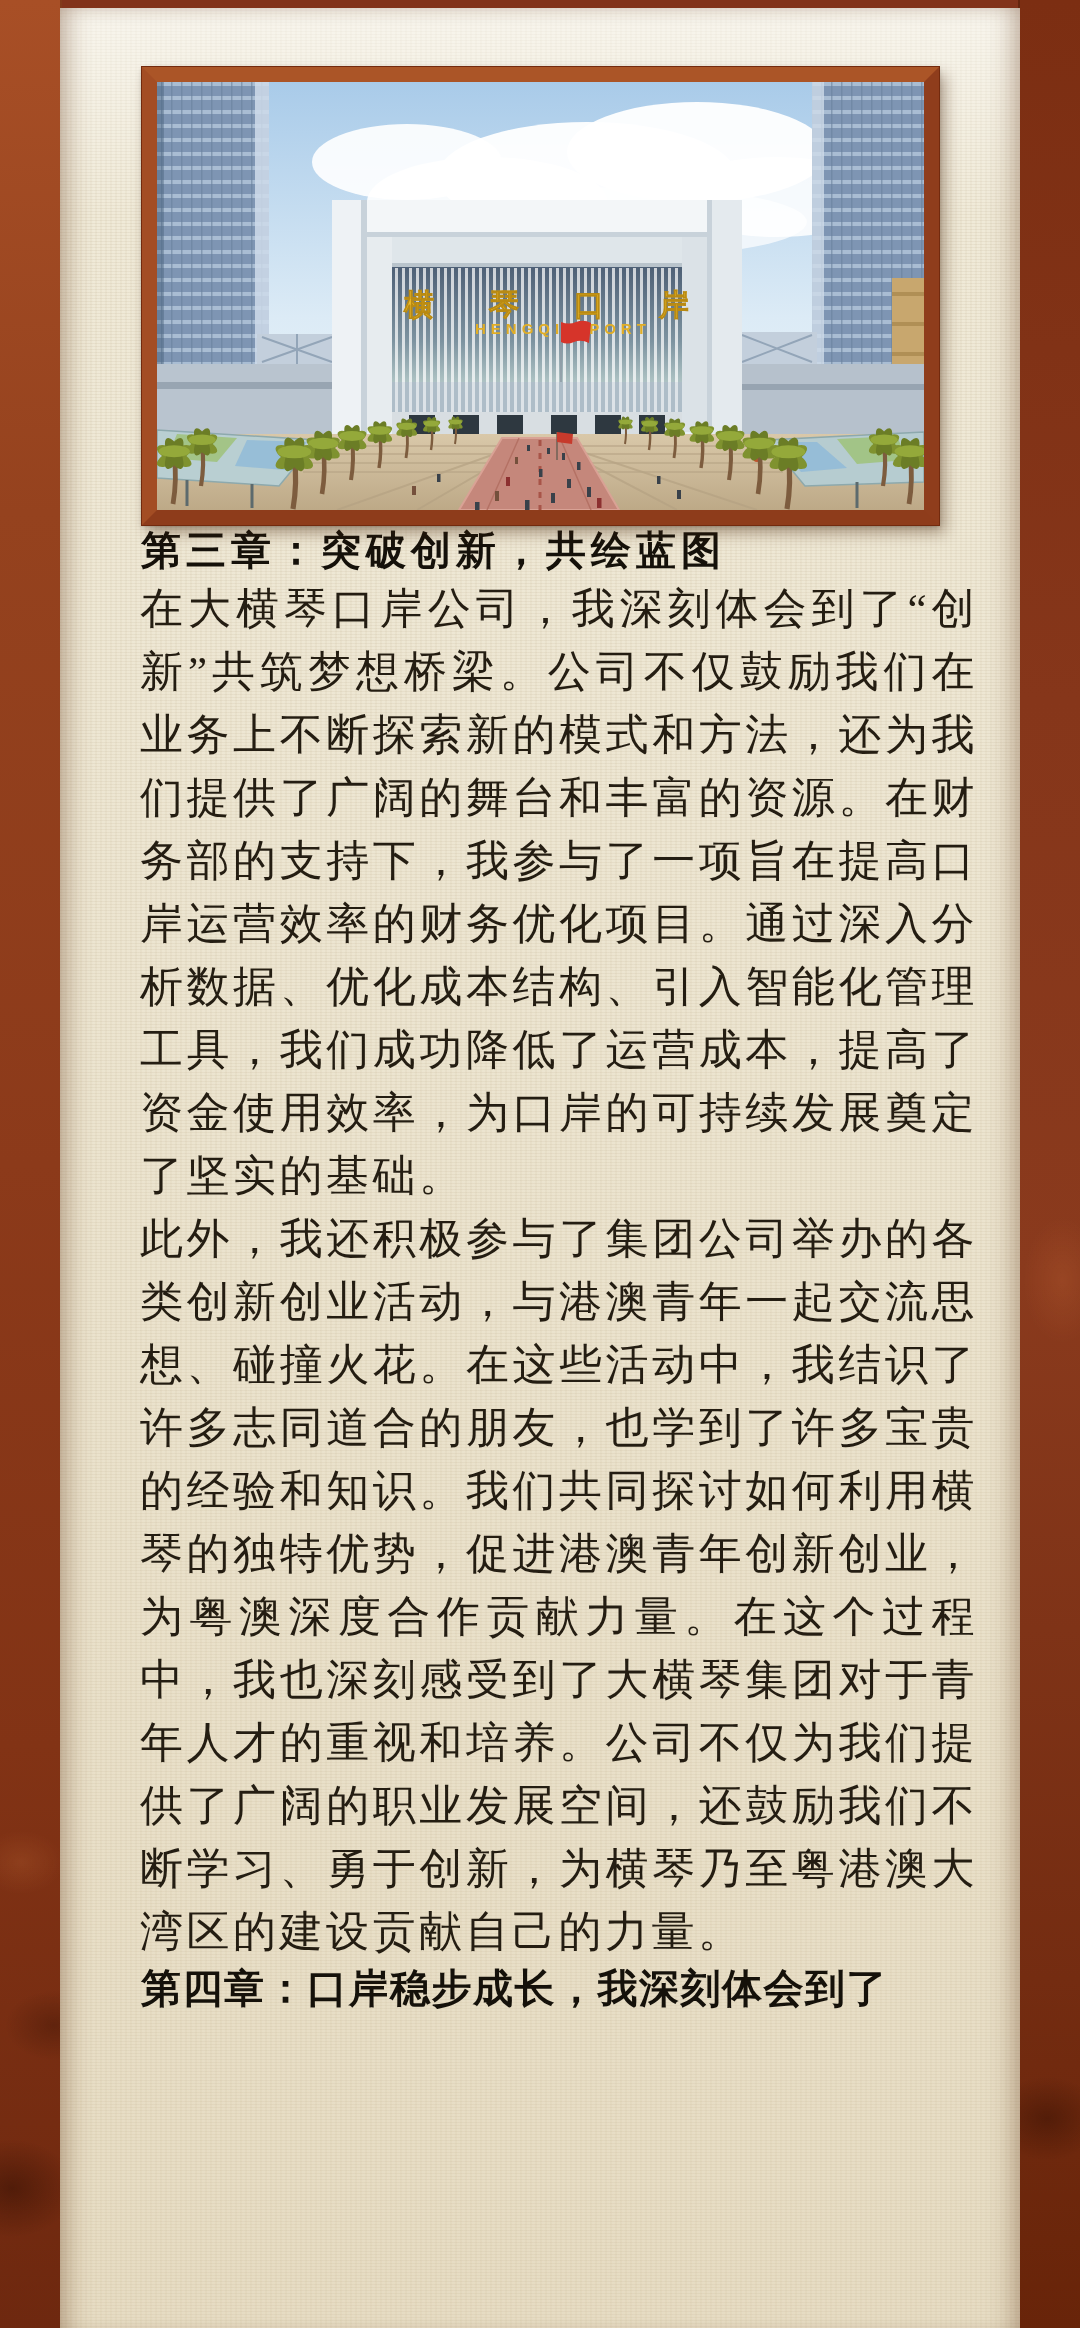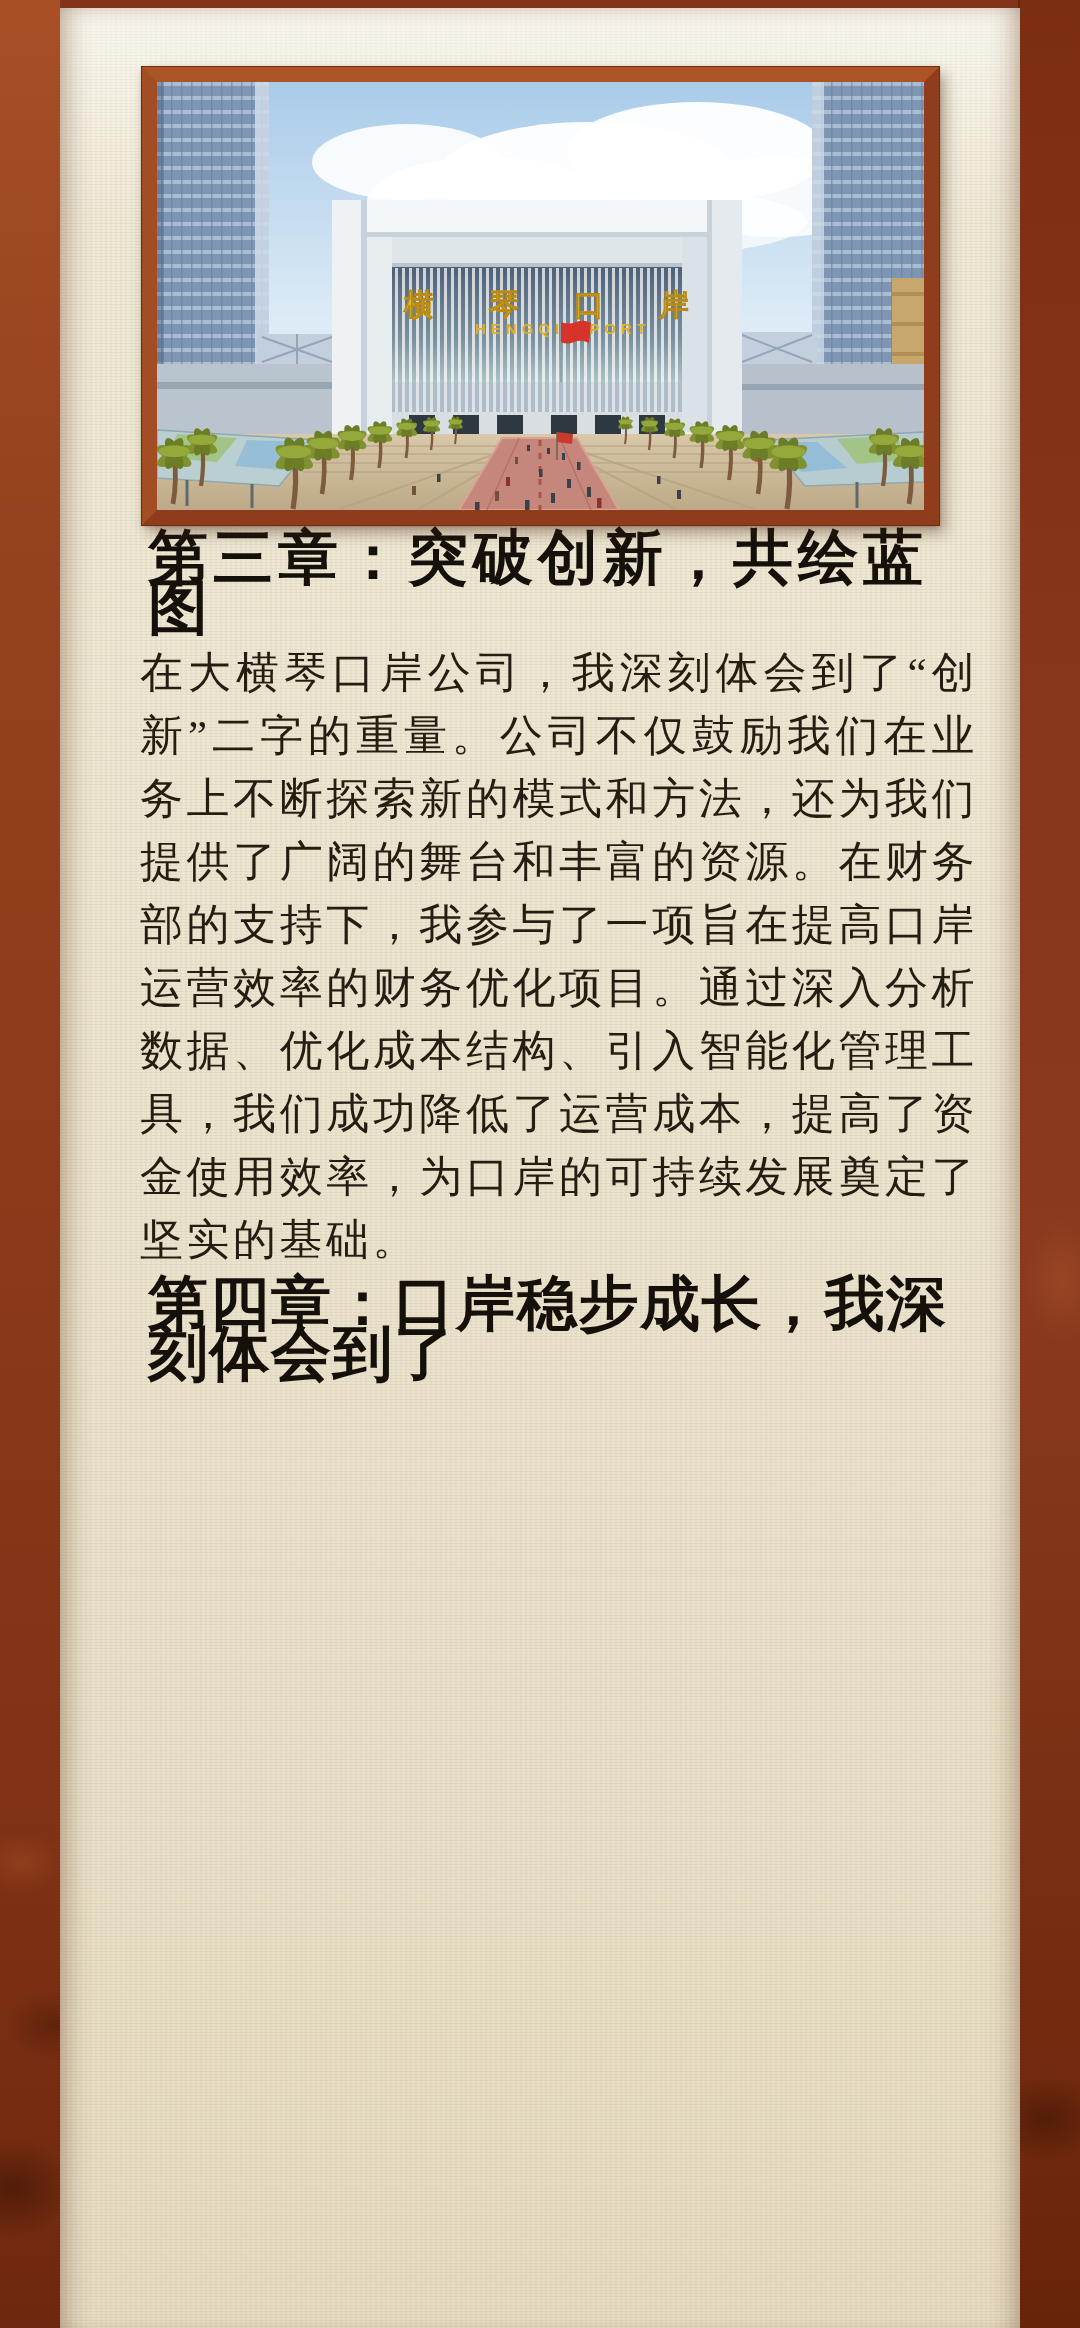--- a/index.html
+++ b/index.html
@@ -51,21 +51,21 @@
     outline:1px solid #722a0e;
     background:#dfe8ef;
     box-shadow:6px 8px 14px rgba(70,35,10,0.40), 0 2px 5px rgba(0,0,0,0.20);
     position:relative;
   }
   .photo-frame svg{display:block;}
   
   .article{padding:0 42px 0 80px;color:#221b11;}
   h2.chapter{
     font-weight:bold;color:#15110a;
-    font-size:60px;line-height:50px;margin:8px;
+    font-size:40px;line-height:50px;margin:1px;
   }
   .chapter-3{margin-top:138px;letter-spacing:5px;}
   .chapter-4{margin-top:99px;letter-spacing:1.5px;}
   p.body-par{
     margin:0;font-size:43px;line-height:63px;letter-spacing:3.5px;
     text-align:justify;color:#241d12;
   }
   .par-1{margin-top:53px;}
   .par-2{margin-top:50px;}
 </style>
@@ -271,19 +271,20 @@
           <rect x="500" y="394" width="3.5" height="8"></rect>
         <rect x="255" y="404" width="4" height="9" fill="#75503c"></rect>
           <rect x="520" y="408" width="4" height="9"></rect>
       </g>
     </svg>
   </div>
 
   <div class="article">
     <h2 class="chapter chapter-3">第三章：突破创新，共绘蓝图</h2>
 
-    <p class="body-par par-1">在大横琴口岸公司，我深刻体会到了“创新”二字的重量。公司不仅鼓励我们在业务上不断探索新的模式和方法，还为我们提供了广阔的舞台和丰富的资源。在财务部的支持下，我参与了一项旨在提高口岸运营效率的财务优化项目。通过深入分析数据、优化成本结构、引入智能化管理工具，我们成功降低了运营成本，提高了资金使用效率，为口岸的可持续发展奠定了坚实的基础。</p>
-
+    <p class="body-par par-1">在大横琴口岸公司，我深刻体会到了“创新”共筑梦想桥梁。公司不仅鼓励我们在业务上不断探索新的模式和方法，还为我们提供了广阔的舞台和丰富的资源。在财务部的支持下，我参与了一项旨在提高口岸运营效率的财务优化项目。通过深入分析数据、优化成本结构、引入智能化管理工具，我们成功降低了运营成本，提高了资金使用效率，为口岸的可持续发展奠定了坚实的基础。</p>
+
+    <p class="body-par par-2">此外，我还积极参与了集团公司举办的各类创新创业活动，与港澳青年一起交流思想、碰撞火花。在这些活动中，我结识了许多志同道合的朋友，也学到了许多宝贵的经验和知识。我们共同探讨如何利用横琴的独特优势，促进港澳青年创新创业，为粤澳深度合作贡献力量。在这个过程中，我也深刻感受到了大横琴集团对于青年人才的重视和培养。公司不仅为我们提供了广阔的职业发展空间，还鼓励我们不断学习、勇于创新，为横琴乃至粤港澳大湾区的建设贡献自己的力量。</p>
 
     <h2 class="chapter chapter-4">第四章：口岸稳步成长，我深刻体会到了</h2>
   </div>
 
 </div>
 
 </body></html>

